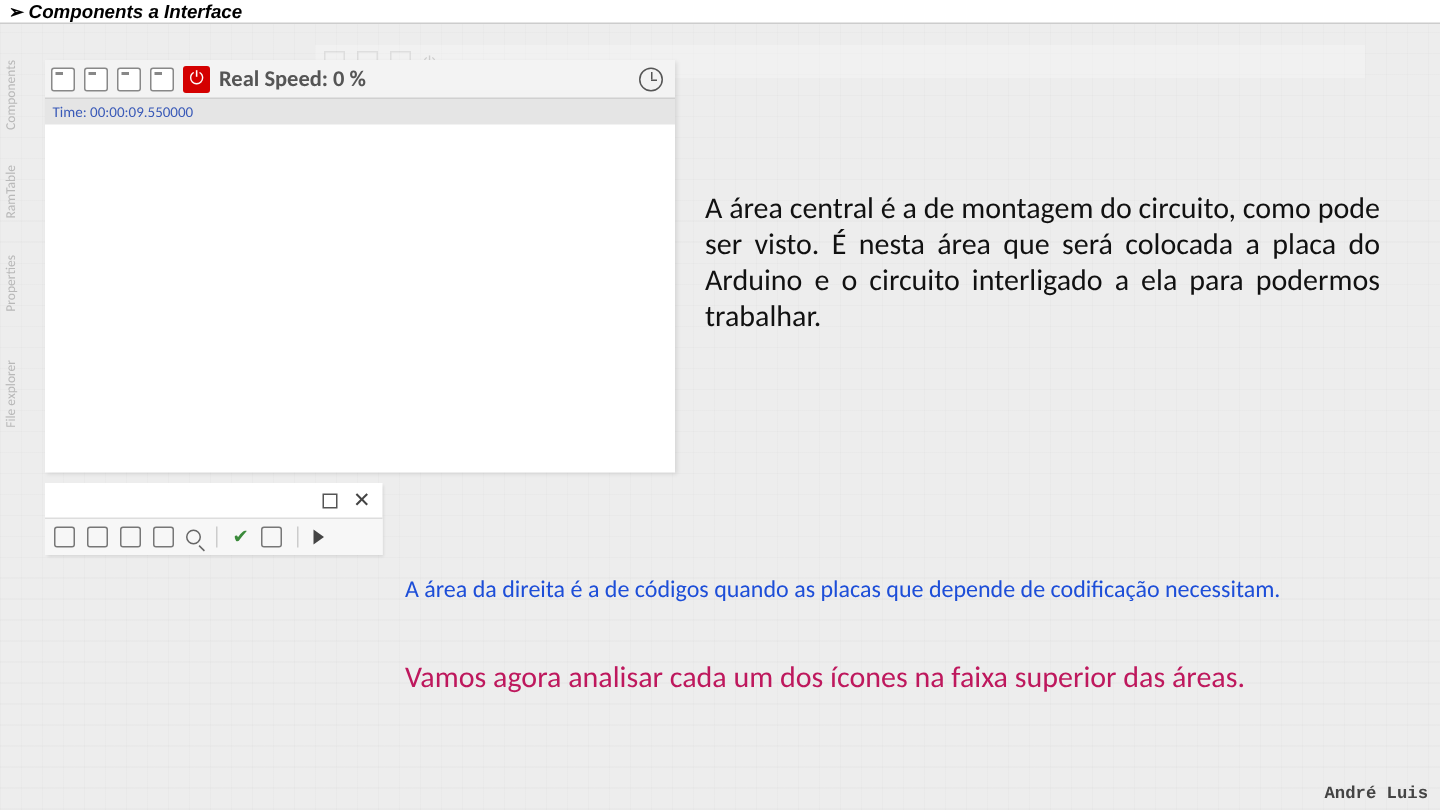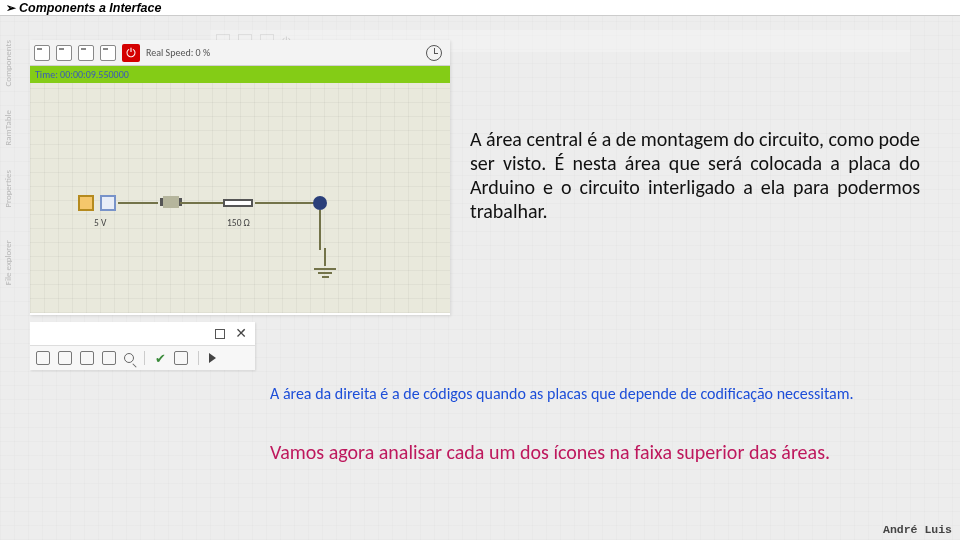--- a/index.html
+++ b/index.html
@@ -92,32 +92,32 @@
   .tb-icon.folder::before{
     content:""; position:absolute; top:2px; left:2px; width:5px;height:2px;background:#888;
   }
   .stop {
     width: 18px; height: 18px;
     background: #d40000;
     display: flex; align-items: center; justify-content: center;
     font-size: 12px; color: #fff;
     border-radius:2px;
   }
-  .tb-text { font-size: 10px; color:#555; }
+  .tb-text { font-size: 15px; color:#555;font-weight:bold; }
   .clock-icon{
     width:16px;height:16px;border:1px solid #555;border-radius:50%;
     margin-left:auto; margin-right:4px; position:relative;
   }
   .clock-icon::before{content:"";position:absolute;top:2px;left:7px;width:1px;height:5px;background:#555;}
   .clock-icon::after{content:"";position:absolute;top:7px;left:7px;width:4px;height:1px;background:#555;}
   .timebar {
     font-size: 10px;
     color: #3a5ab8;
     padding: 2px 5px;
-    background:#84cc16;
+    background:#e5e5e5;
   }
   .canvas {
     position: relative;
     height: 230px;
     background: #e9e9dc;
     background-image:
       repeating-linear-gradient(0deg, rgba(0,0,0,.04) 0 1px, transparent 1px 14px),
       repeating-linear-gradient(90deg, rgba(0,0,0,.04) 0 1px, transparent 1px 14px);
   }
   
@@ -253,41 +253,20 @@
   <div class="toolbar">
     <div class="tb-icon folder"></div>
     <div class="tb-icon folder"></div>
     <div class="tb-icon folder"></div>
     <div class="tb-icon folder"></div>
     <div class="stop">⏻</div>
     <div class="tb-text">Real Speed: 0 %</div>
     <div class="clock-icon"></div>
   </div>
   <div class="timebar">Time: 00:00:09.550000</div>
-  <div class="canvas">
-    <div class="src-box"></div>
-    <div class="src-box2"></div>
-    <div class="wire-h" style="top:119px;left:88px;width:40px;"></div>
-    <div class="led-body"></div>
-    <div class="wire-h" style="top:119px;left:150px;width:20px;"></div>
-    <div class="res-wire-l"></div>
-    <div class="res-body"></div>
-    <div class="res-wire-r"></div>
-    <div class="wire-h" style="top:119px;left:248px;width:38px;"></div>
-    <div class="node-dot"></div>
-    <div class="wire-v" style="top:127px;left:289px;height:40px;"></div>
-    <div class="gnd">
-      <div class="stem"></div>
-        <div class="g1"></div>
-        <div class="g2"></div>
-        <div class="g3"></div>
-    </div>
-    <div class="cnv-label lbl-5v">5 V</div>
-    <div class="cnv-label lbl-150">150 Ω</div>
-  </div>
 </div>
 
 <div class="panel2">
   <div class="p2-row1">
     <div class="sq" title="◻"></div>
     <div class="x">✕</div>
   </div>
   <div class="p2-row2">
     <div class="ic"></div>
     <div class="ic"></div>

